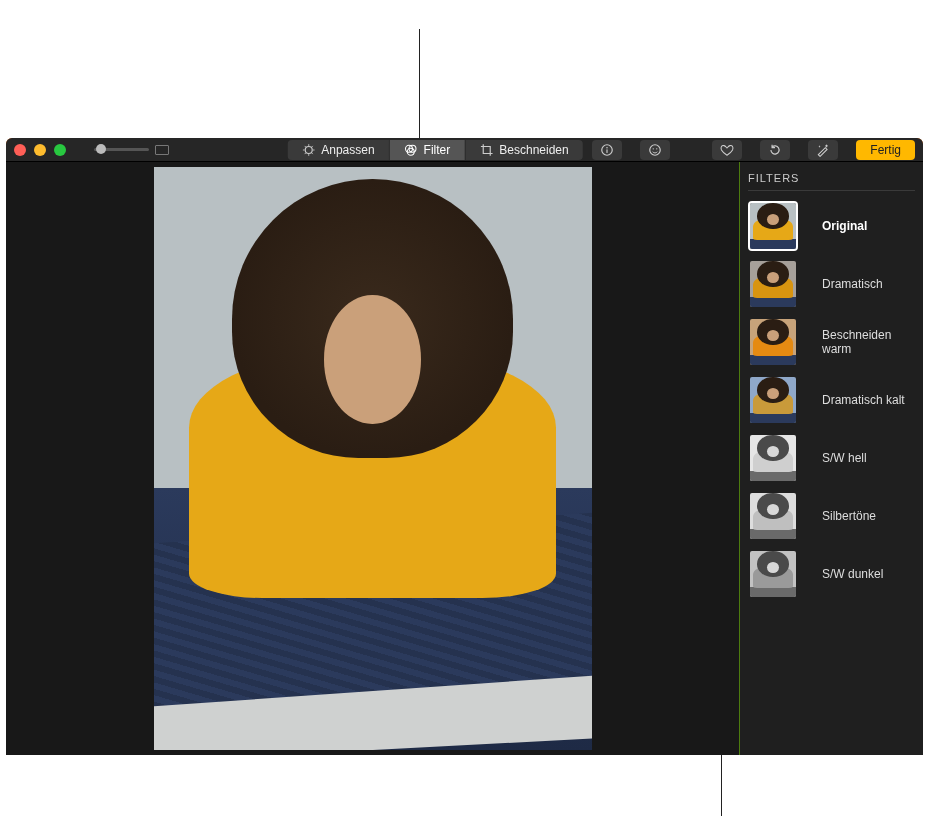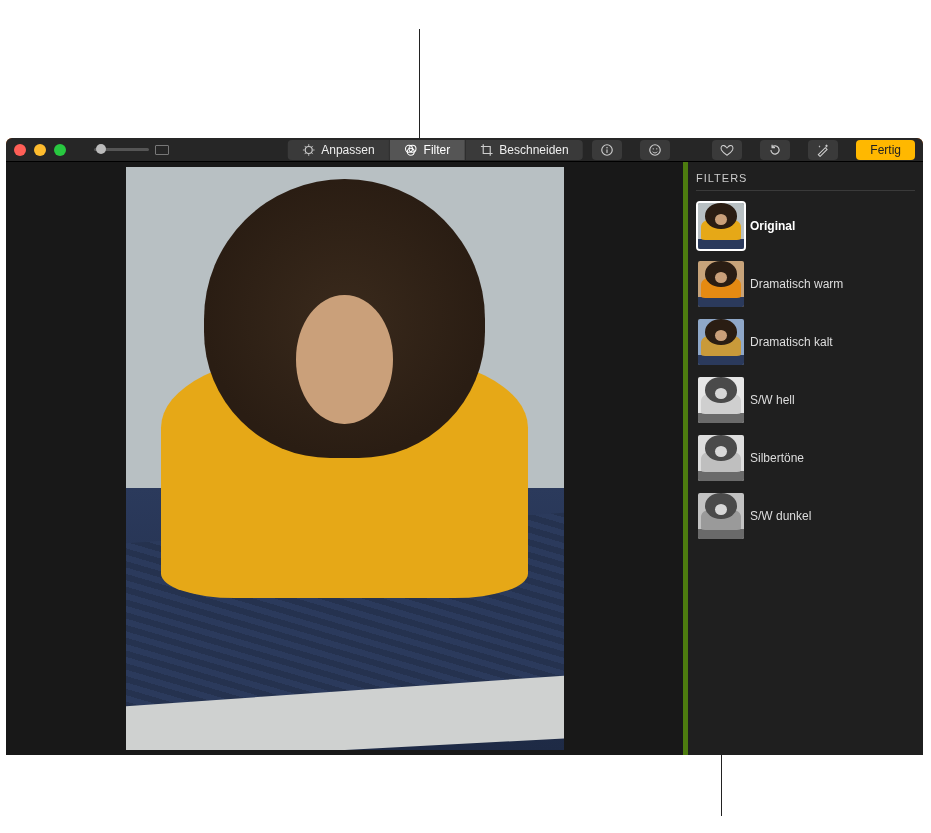--- a/index.html
+++ b/index.html
@@ -124,32 +124,32 @@
     background: repeating-linear-gradient(20deg,#2b3a5c 0 6px,#25324f 6px 12px);
     transform: skewY(-4deg);
   }
   .photo .ledge {
     position: absolute; left: -5%; bottom: 0; width: 110%; height: 12%;
     background: #cfd1d0;
     transform: skewY(-3deg);
   }
 
   .side-panel {
-    width: 240px; background: #1f1f1f; border-left: 5px solid #4d7c0f;
+    width: 184px; background: #1f1f1f; border-left: 1px solid #4d7c0f;
     padding: 10px 8px; display: flex; flex-direction: column;
   }
   .panel-title {
     font-size: 11px; letter-spacing: 1px; color: #ccc; text-transform: uppercase;
     margin-bottom: 6px;
   }
   .panel-rule { height: 1px; background: #3a3a3a; margin-bottom: 10px; }
 
   .filter-list { display: flex; flex-direction: column; gap: 8px; overflow-y: auto; }
   .filter-row {
-    display: flex; align-items: center; gap: 6px; cursor: pointer;
+    display: flex; align-items: center; gap: 26px; cursor: pointer;
     padding: 2px;
   }
   .thumb {
     width: 46px; height: 46px; border-radius: 2px; overflow: hidden;
     position: relative; flex: 0 0 46px;
     background: #b8c0c3;
   }
   .thumb.selected { outline: 2px solid #fff; outline-offset: 0; }
   .thumb .t-sweater { position:absolute; left:6%; top:32%; width:88%; height:48%; border-radius:40% 40% 10% 10%; }
   .thumb .t-hair { position:absolute; left:16%; top:0%; width:68%; height:56%; background:#2a1d13; border-radius:50%; }
@@ -271,27 +271,36 @@
           <div class="filter-row selected">
             <div class="thumb selected" style="background: rgb(184, 192, 195);">
               <div class="t-bot" style="background:#2b3a5c"></div>
               <div class="t-sweater" style="background:#e6a817"></div>
               <div class="t-hair" style="background:#2a1d13"></div>
               <div class="t-face" style="background:#caa07a"></div>
             </div>
             <div class="filter-label">Original</div>
           </div>
           <div class="filter-row">
+            <div class="thumb" style="background: rgb(166, 160, 154);">
+              <div class="t-bot" style="background:#2b3a5c"></div>
+              <div class="t-sweater" style="background:#d89410"></div>
+              <div class="t-hair" style="background:#2a1d13"></div>
+              <div class="t-face" style="background:#caa07a"></div>
+            </div>
+            <div class="filter-label">Dramatisch</div>
+          </div>
+          <div class="filter-row">
             <div class="thumb" style="background: rgb(199, 163, 122);">
               <div class="t-bot" style="background:#2b3a5c"></div>
               <div class="t-sweater" style="background:#e58a12"></div>
               <div class="t-hair" style="background:#2a1d13"></div>
               <div class="t-face" style="background:#caa07a"></div>
             </div>
-            <div class="filter-label">Dramatisch warm</div>
+            <div class="filter-label">Beschneiden warm</div>
           </div>
           <div class="filter-row">
             <div class="thumb" style="background: rgb(143, 168, 201);">
               <div class="t-bot" style="background:#2b3a5c"></div>
               <div class="t-sweater" style="background:#c99a3a"></div>
               <div class="t-hair" style="background:#2a1d13"></div>
               <div class="t-face" style="background:#caa07a"></div>
             </div>
             <div class="filter-label">Dramatisch kalt</div>
           </div>

